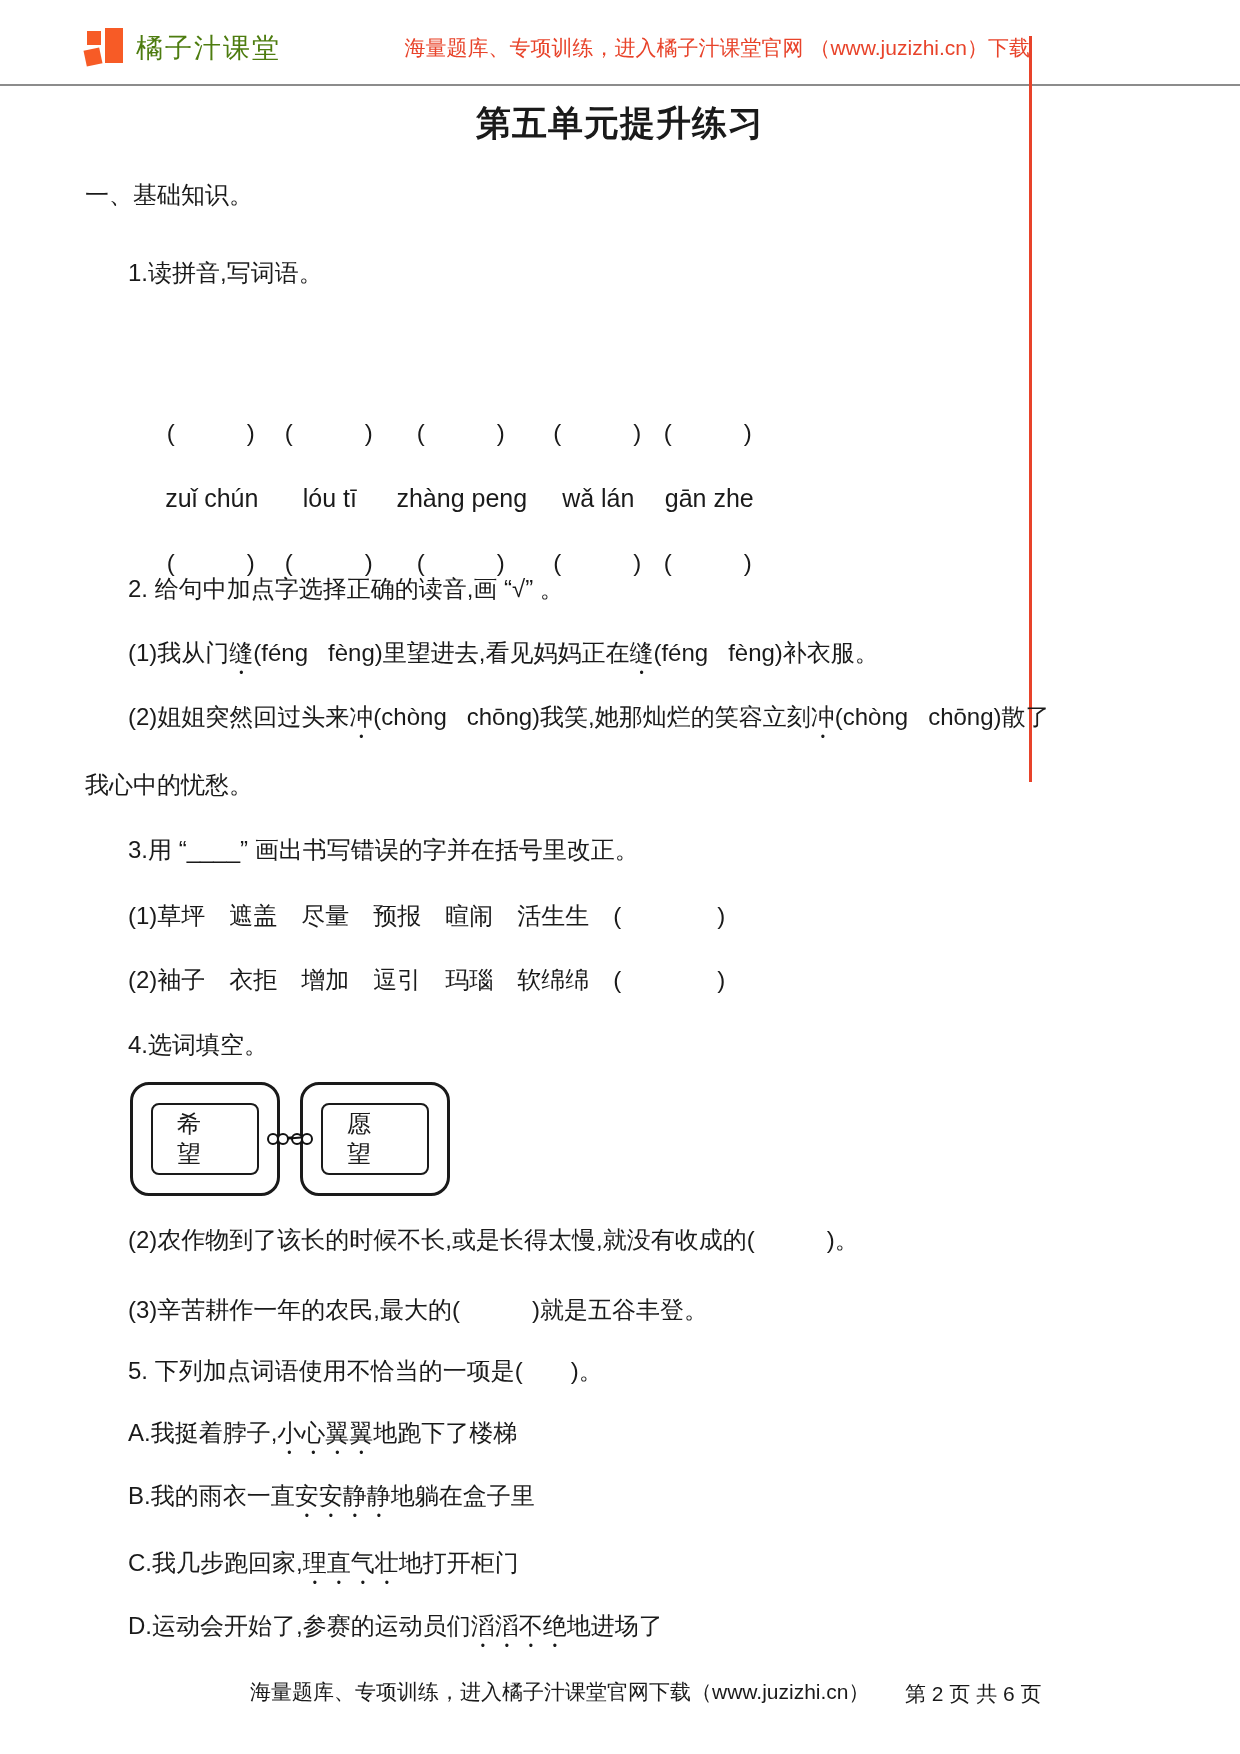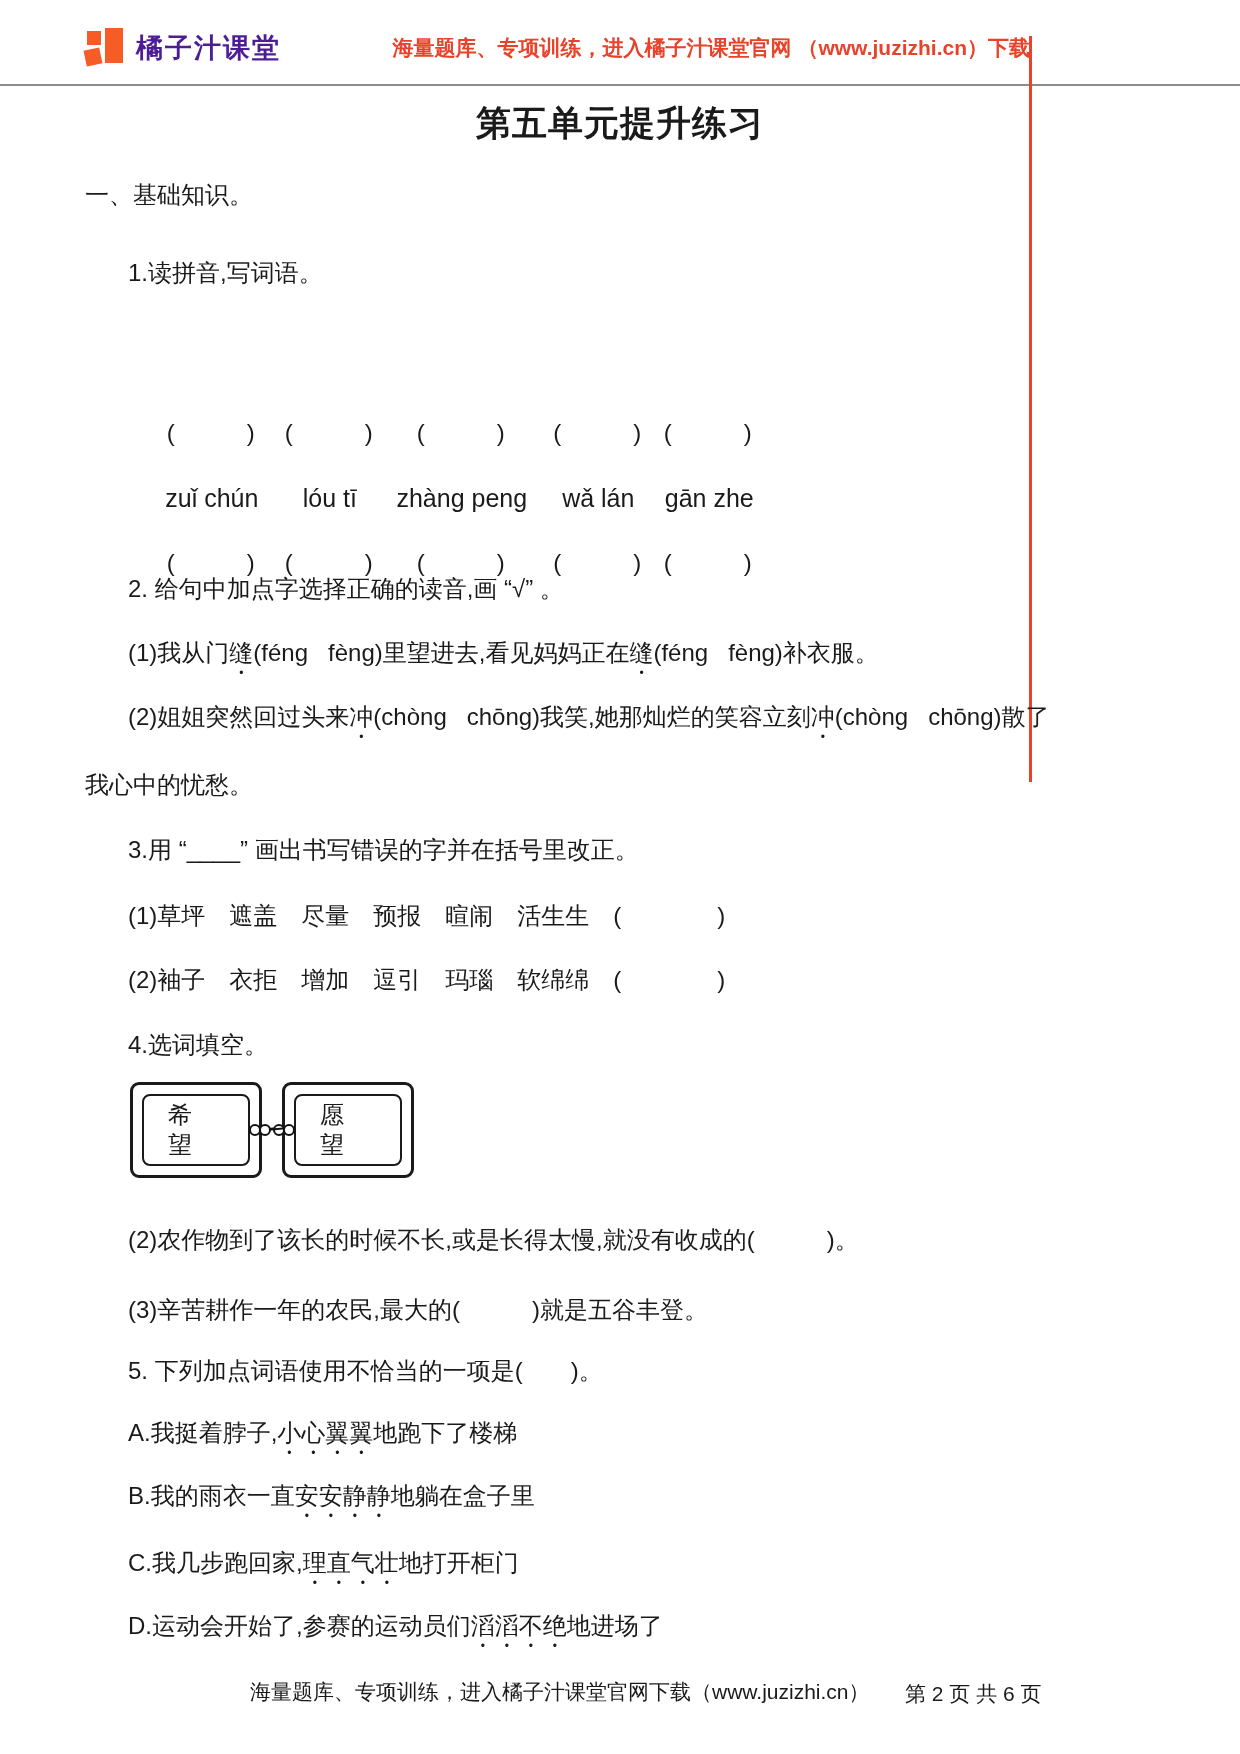--- a/index.html
+++ b/index.html
@@ -12,41 +12,41 @@
     position:absolute;top:0;left:0;right:0;height:86px;box-sizing:border-box;
     display:flex;align-items:center;justify-content:space-between;
     padding:12px 210px 0 85px;border-bottom:2px solid #8c8c8c;
   }
   .logo{display:flex;align-items:center;}
   .logo-icon{position:relative;width:42px;height:42px;display:inline-block;margin-right:9px;}
   .logo-icon i{position:absolute;background:#f75b26;display:block;}
   .logo-icon .sq1{left:2px;top:4px;width:14px;height:14px;}
   .logo-icon .sq2{left:20px;top:1px;width:18px;height:35px;}
   .logo-icon .sq3{left:0;top:22px;width:16px;height:16px;transform:rotate(-12deg);}
-  .logo-text{font-size:27px;font-weight:700;color:#4c1d95;letter-spacing:2px;}
-  .promo{font-size:21px;font-weight:700;color:#e8432a;white-space:pre;}
+  .logo-text{font-size:27px;font-weight:400;color:#4d7c0f;letter-spacing:2px;}
+  .promo{font-size:21px;font-weight:400;color:#e8432a;white-space:pre;}
   .accent-line{position:absolute;left:1029px;top:36px;width:3px;height:746px;background:#e8432a;}
   
   .title{position:absolute;top:100px;left:0;right:0;text-align:center;
     font-size:35px;font-weight:700;letter-spacing:1px;}
   
   .line{position:absolute;font-size:24px;line-height:34px;white-space:pre;text-align:center;}
   .pinyin{font-size:25px;}
   .cw{display:inline-block;}
   .c1{width:112px;} .c2{width:124px;} .c3{width:140px;} .c4{width:133px;}
   
   .emph{
     -webkit-text-emphasis:filled dot #1a1a1a;
     -webkit-text-emphasis-position:under;
     text-emphasis:filled dot #1a1a1a;
     text-emphasis-position:under right;
   }
   
   .wordbox-row{position:absolute;display:flex;align-items:center;}
-  .wbox{border:3px solid #1a1a1a;border-radius:9px;padding:9px;background:#fff;z-index:1;}
+  .wbox{border:3px solid #1a1a1a;border-radius:19px;padding:18px;background:#fff;z-index:1;}
   .wbox-in{border:2px solid #1a1a1a;border-radius:8px;padding:4px 24px;
     font-size:24px;letter-spacing:8px;line-height:30px;}
   .wbox-in span{margin-right:-8px;}
   .chain{position:relative;width:36px;height:48px;margin:0 -13px;z-index:2;}
   .chain .bar{position:absolute;left:3px;right:3px;top:22px;height:0;
     border-top:2px solid #111;transform:rotate(-5deg);}
   .chain .dot-l,.chain .dot-r{position:absolute;top:18px;width:8px;height:8px;
     background:#fff;border:2.5px solid #111;border-radius:50%;}
   .chain .dot-l{left:0;} .chain .dot-r{right:0;}
   

